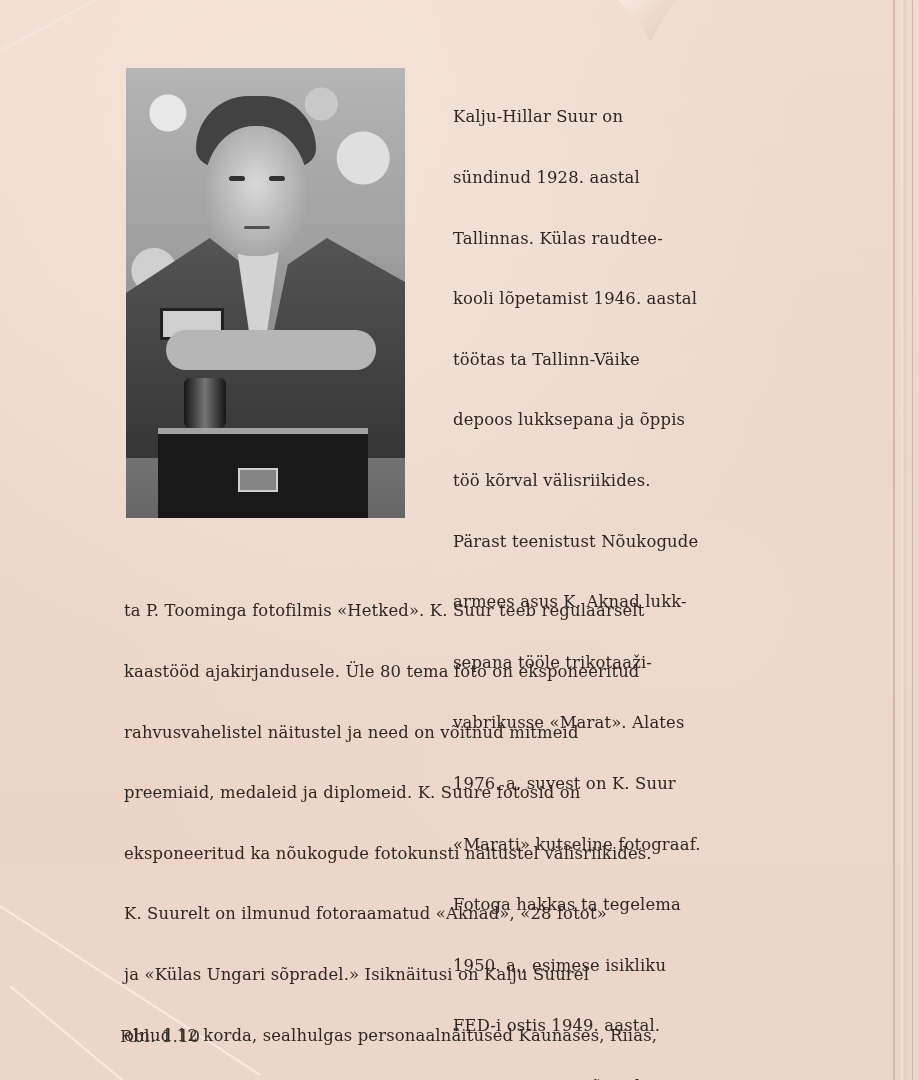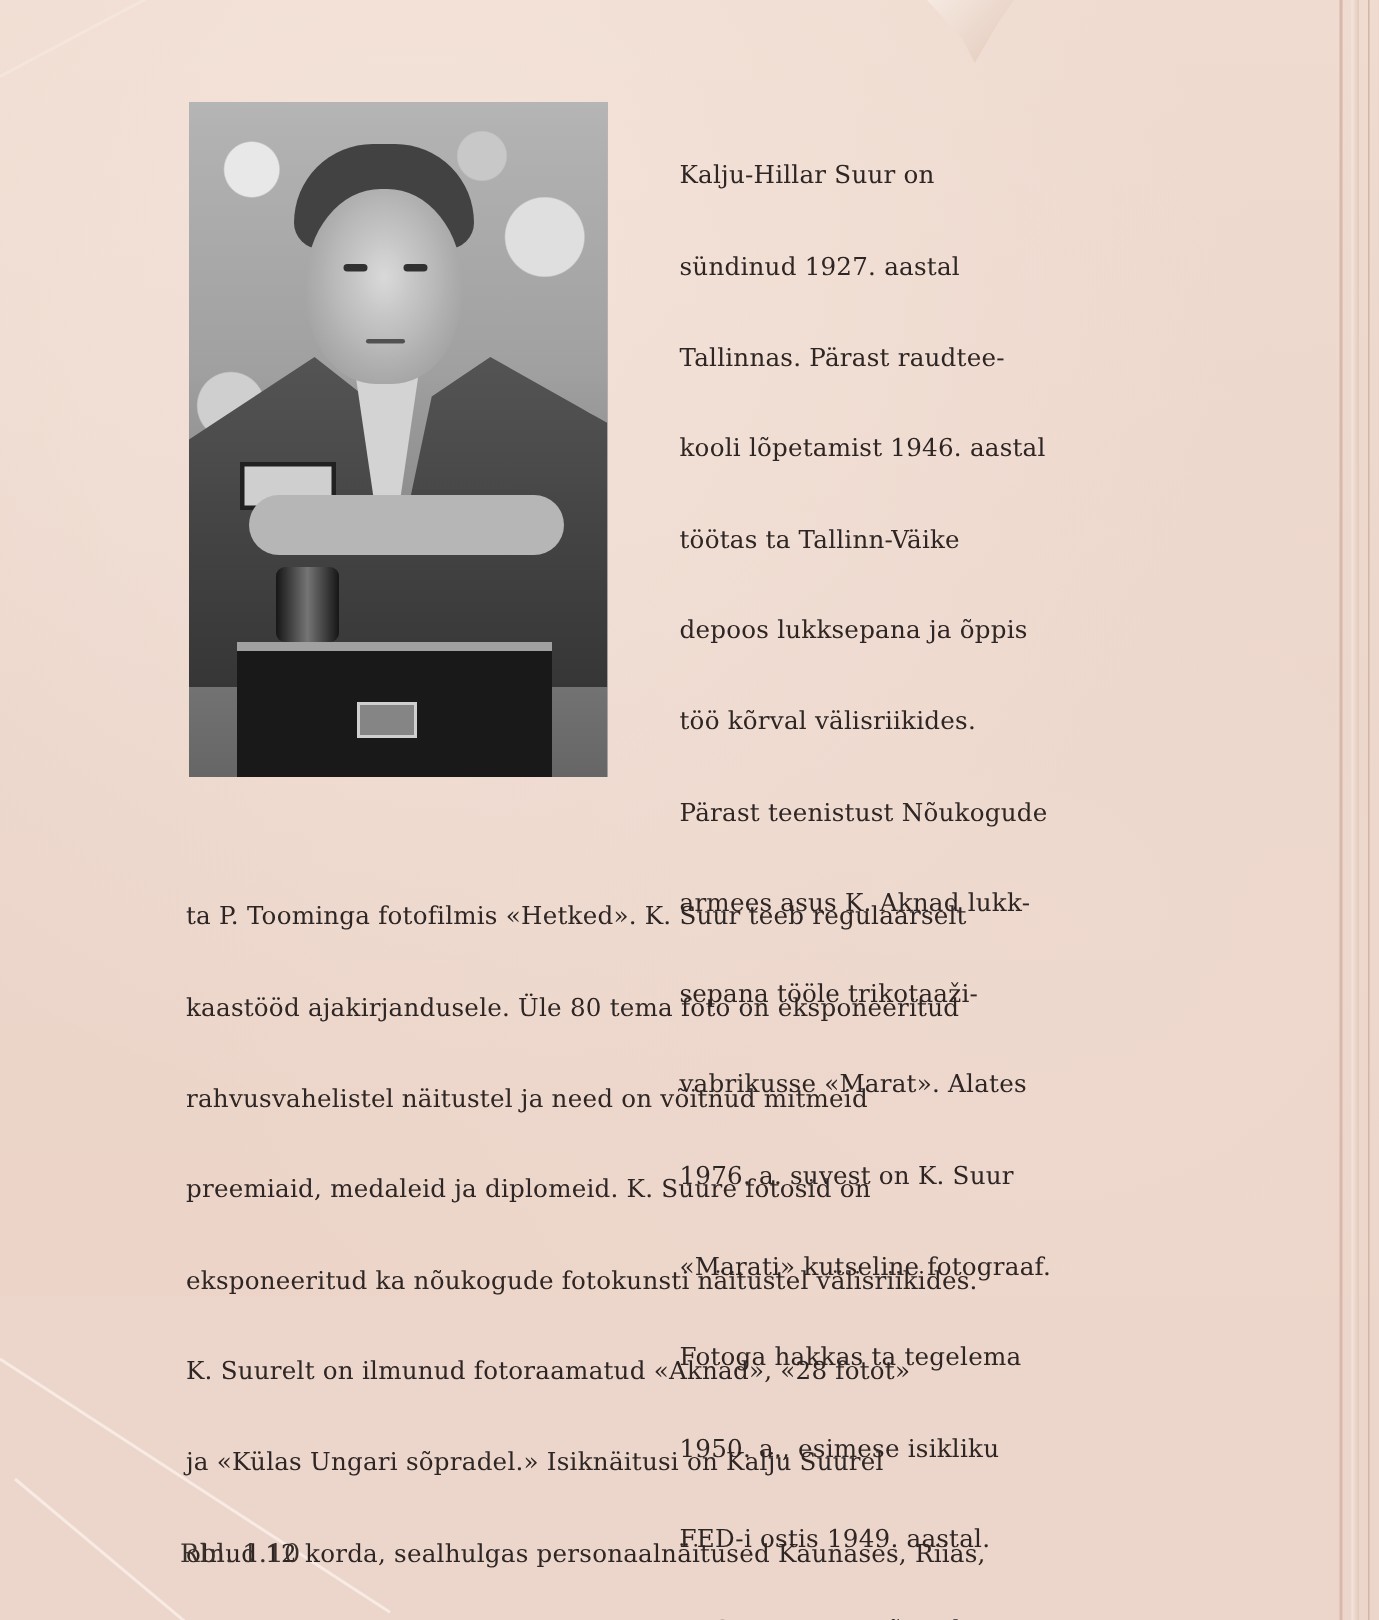--- a/index.html
+++ b/index.html
@@ -136,22 +136,22 @@
     <div class="mouth"></div>
     <div class="camera"></div>
     <div class="hands"></div>
     <div class="lens"></div>
     <div class="bag"></div>
     <div class="clasp"></div>
   </div>
 
   <div class="text col-right">
     <span class="line">Kalju-Hillar Suur on</span>
-    <span class="line">sündinud 1927. aastal</span>
-    <span class="line">Tallinnas. Pärast raudtee-</span>
+    <span class="line">sündinud 1928. aastal</span>
+    <span class="line">Tallinnas. Külas raudtee-</span>
     <span class="line">kooli lõpetamist 1946. aastal</span>
     <span class="line">töötas ta Tallinn-Väike</span>
     <span class="line">depoos lukksepana ja õppis</span>
     <span class="line">töö kõrval välisriikides.</span>
     <span class="line">Pärast teenistust Nõukogude</span>
     <span class="line">armees asus K. Aknad lukk-</span>
     <span class="line">sepana tööle trikotaaži-</span>
     <span class="line">vabrikusse «Marat». Alates</span>
     <span class="line">1976. a. suvest on K. Suur</span>
     <span class="line">«Marati» kutseline fotograaf.</span>

